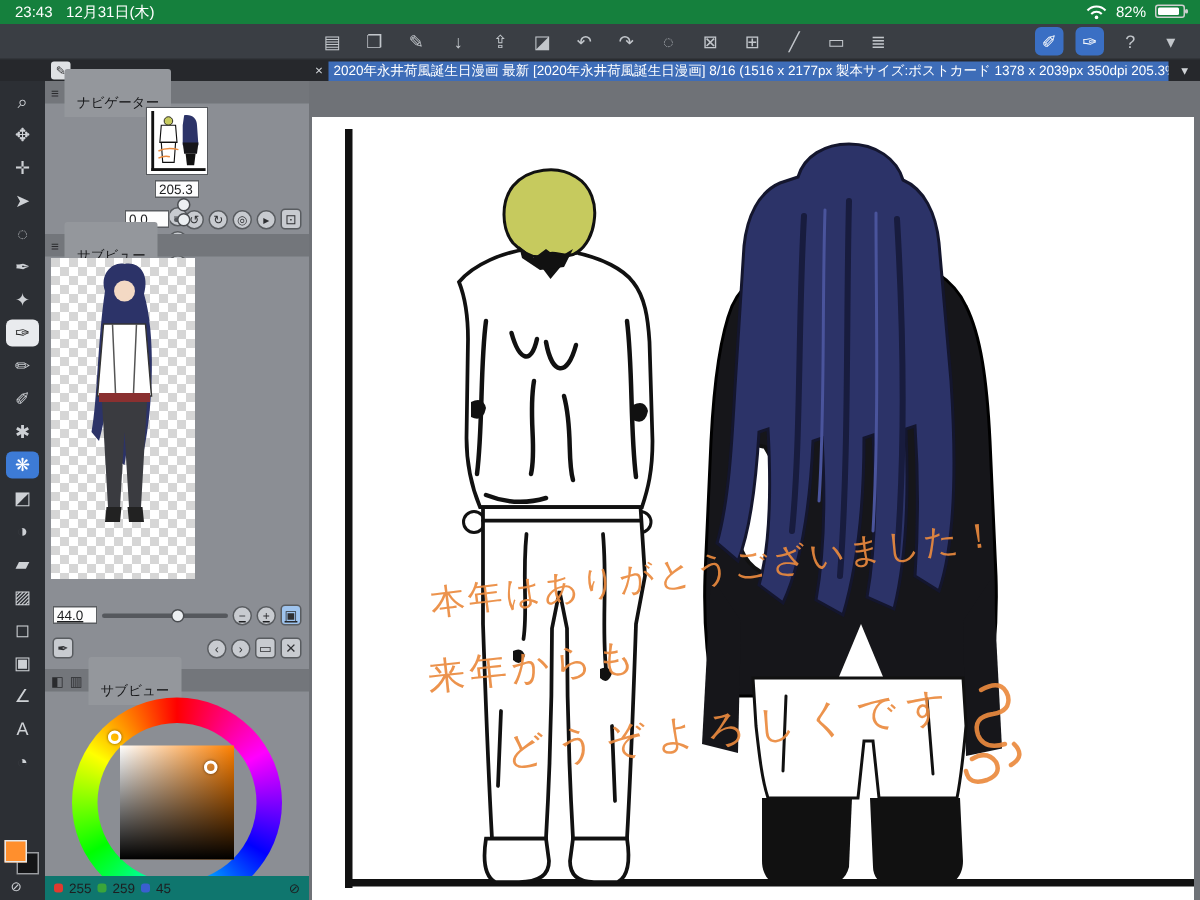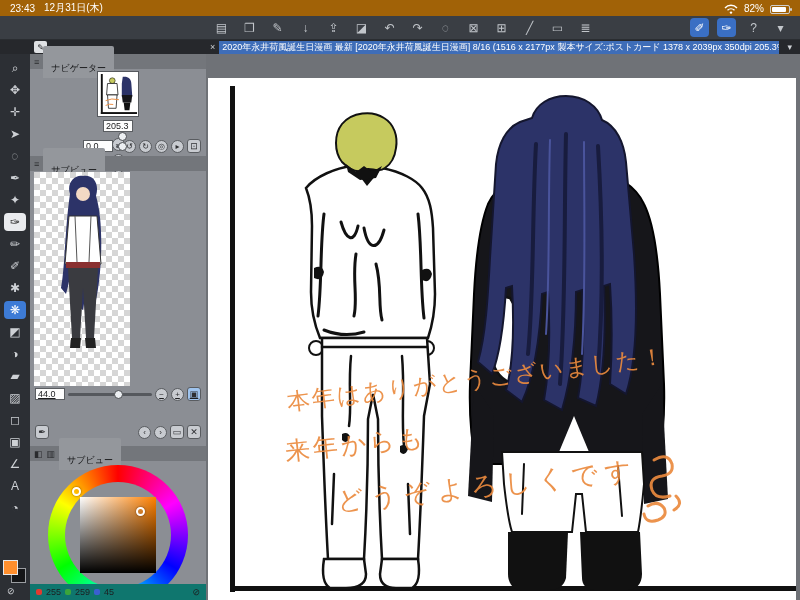--- a/index.html
+++ b/index.html
@@ -1,23 +1,23 @@
 <!DOCTYPE html>
 <html><head>
 <meta charset="utf-8">
 <style>
   * { margin:0; padding:0; box-sizing:border-box; }
   body { font-family:"Liberation Sans", sans-serif; background:#222; }
   .screen { position:relative; width:800px; height:600px; overflow:hidden; background:#6f7277; }
 
   
-  .statusbar { position:absolute; top:0; left:0; right:0; height:16px; background:#a16207; color:#fff;
+  .statusbar { position:absolute; top:0; left:0; right:0; height:16px; background:#15803d; color:#fff;
     display:flex; justify-content:space-between; align-items:center; padding:0 10px; font-size:10px; }
   .sb-left { display:flex; gap:9px; align-items:center; }
-  .sb-right { display:flex; gap:6px; align-items:flex-end; }
+  .sb-right { display:flex; gap:6px; align-items:flex-start; }
   .battery { width:20px; height:9px; border:1px solid #cfcfcf; border-radius:2px; position:relative; }
   .battery i { position:absolute; left:1px; top:1px; bottom:1px; width:80%; background:#fff; border-radius:1px; }
   .battery::after { content:""; position:absolute; right:-3px; top:2px; width:2px; height:3px; background:#cfcfcf; border-radius:1px; }
 
   
   .toolbar { position:absolute; top:16px; left:0; right:0; height:24px; background:#3a3e44;
     display:flex; align-items:center; gap:9px; padding-left:212px; border-bottom:1px solid #2a2d31; }
   .iconbtn { width:19px; height:19px; display:flex; align-items:center; justify-content:center;
     border-radius:4px; color:#c2c6cb; font-size:12px; }
   .iconbtn.active { background:#3a6fc4; color:#fff; }
@@ -211,21 +211,21 @@
         <path d="M36,22 C32,10 42,2 49,4 C58,2 66,10 62,24 C70,50 68,100 62,128 L57,126 C59,95 59,60 57,46 L53,48 C55,85 53,115 49,138 L43,134 C47,105 47,72 45,50 L41,52 C39,85 37,105 32,122 L27,116 C31,95 31,55 36,22 Z" fill="#2c3368"></path>
         <circle cx="49" cy="22" r="7" fill="#f3d9c4"></circle>
         <path d="M35,44 L63,44 L67,92 L31,92 Z" fill="#ffffff" stroke="#333" stroke-width="1"></path>
         <path d="M41,44 L43,90 M57,44 L55,90" stroke="#555" stroke-width="1" fill="none"></path>
         <rect x="32" y="90" width="34" height="6" fill="#8a3030"></rect>
         <path d="M34,96 L64,96 L60,166 L52,166 L49,116 L46,166 L38,166 Z" fill="#3a3b40"></path>
         <path d="M37,166 L47,166 L46,176 L36,176 Z M51,166 L61,166 L62,176 L52,176 Z" fill="#222"></path>
       </svg>
     </div>
 
-    <div class="ctlrow" style="top:332px;text-decoration:underline;">
+    <div class="ctlrow" style="top:348px;text-decoration:underline;">
       <span class="valbox">44.0</span>
       <span class="slider">
           <span class="knob" style="left:55%;"></span>
         </span>
       <span class="cbtn">−</span>
       <span class="cbtn">+</span>
       <span class="squarebtn active">▣</span>
     </div>
 
     <div class="ctlrow" style="top:370px;">

